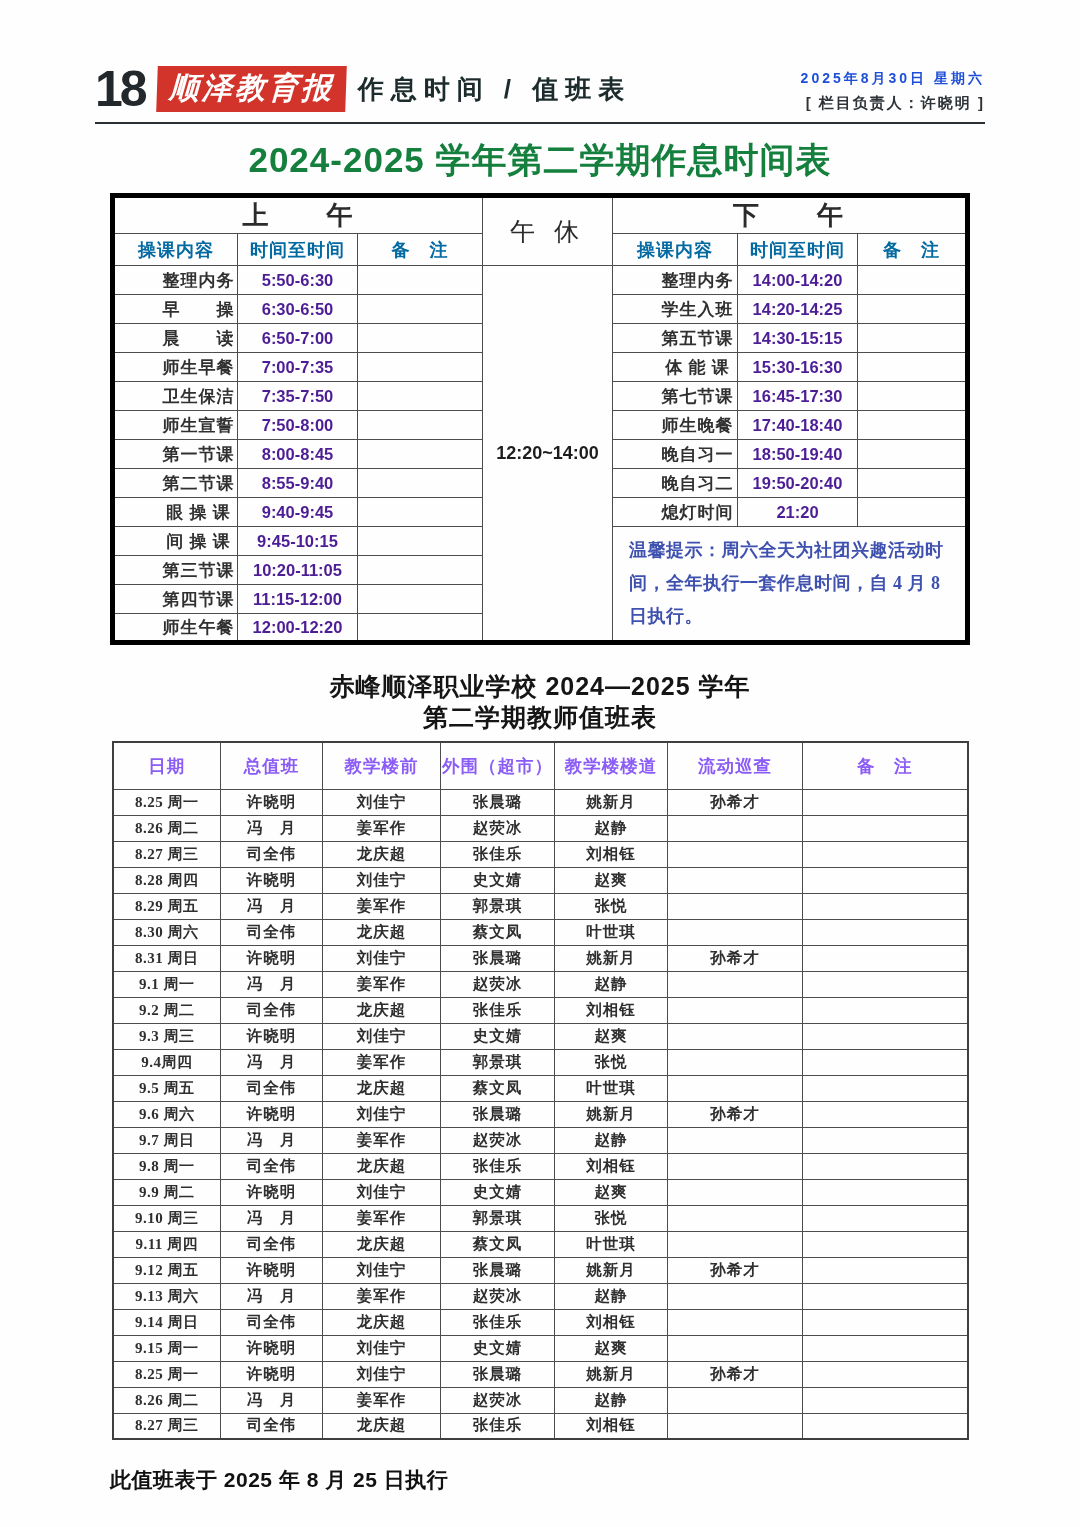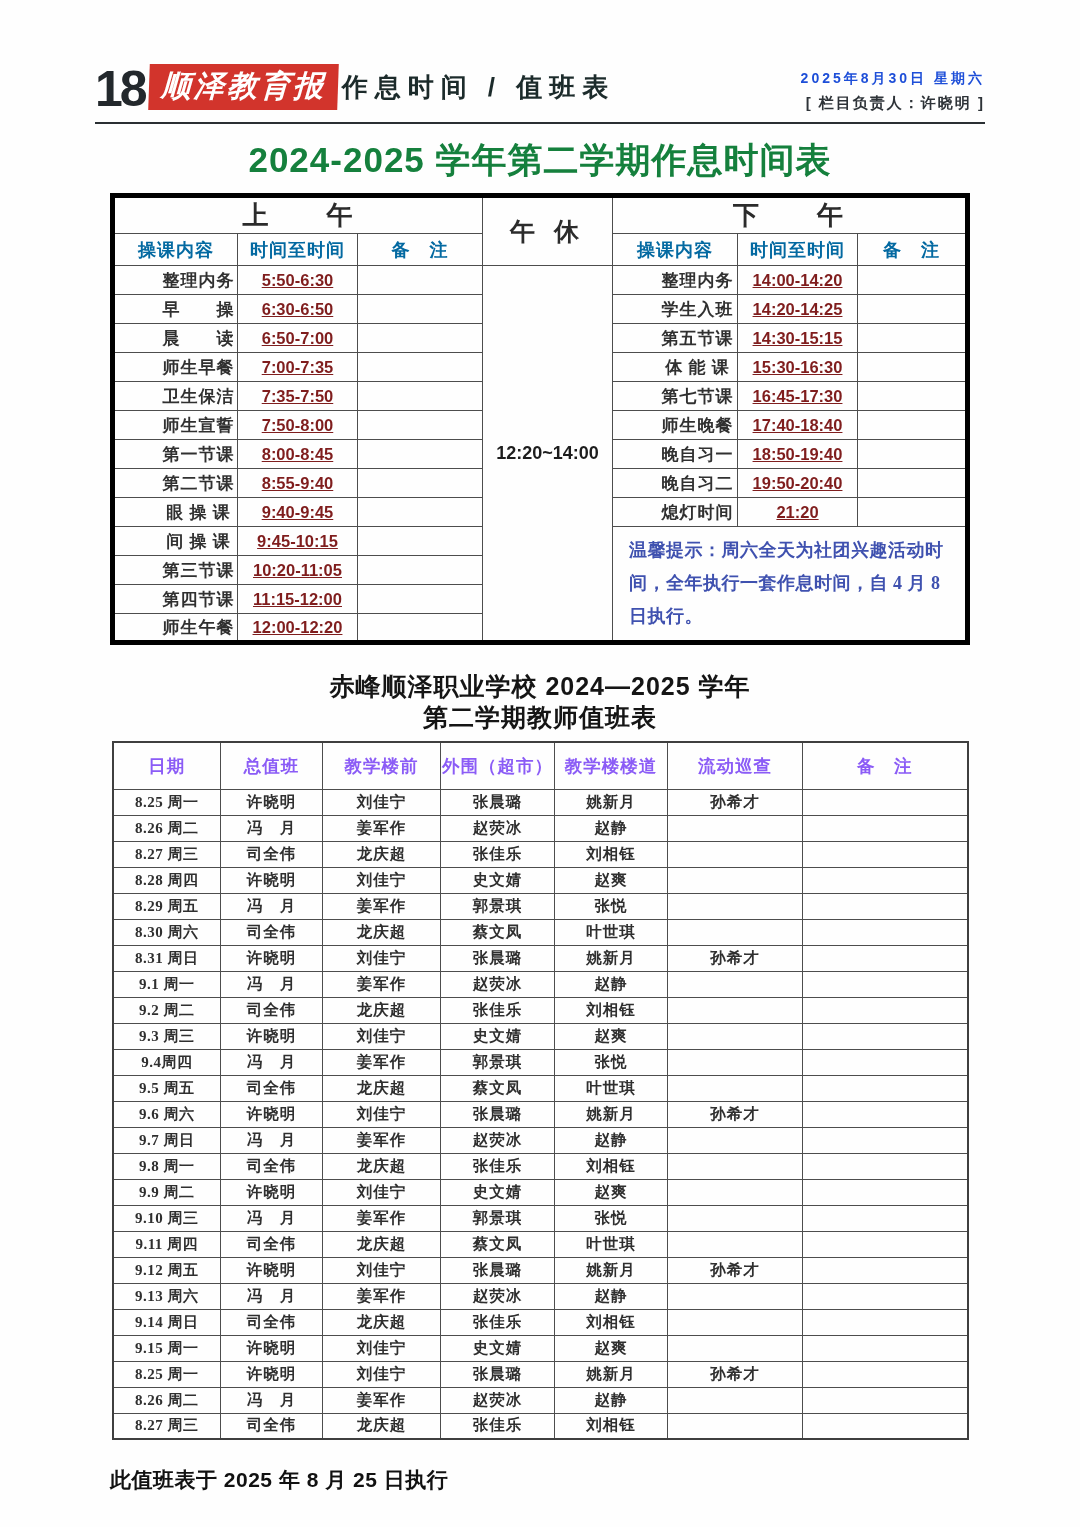--- a/index.html
+++ b/index.html
@@ -8,21 +8,21 @@
     width: 1080px; height: 1527px;
     background: #ffffff;
     font-family: "Liberation Sans", "DejaVu Sans", sans-serif;
     color: #222;
     overflow: hidden;
   }
   .page { width: 1080px; height: 1527px; padding: 64px 95px 0 95px; background:#fefefe; }
 
   
   .masthead { display: flex; justify-content: space-between; align-items: flex-start; }
-  .mast-left { display: flex; align-items: flex-start; gap: 4px; }
+  .mast-left { display: flex; align-items: center; gap: 12px; }
   .page-no {
     font-size: 50px; font-weight: 900; letter-spacing: -3px;
     color: #23282c; line-height: 1; font-family: "Liberation Sans", sans-serif;
   }
   .brand-box {
     background: #d2342c; color: #fff;
     padding: 4px 12px 6px 12px; height: 46px;
     display: flex; align-items: center;
     font-size: 30px; font-weight: 700; font-style: italic;
     letter-spacing: 3px;
@@ -47,28 +47,28 @@
   }
   table { border-collapse: collapse; table-layout: fixed; }
   .schedule {
     width: 855px; margin: 9px auto 0 auto;
     border: 5px solid #000000;
   }
   .schedule th, .schedule td { border: 1px solid #4d4d4d; text-align: center; overflow: hidden; }
   .schedule thead tr:first-child th { height: 33px; }
   .schedule thead tr:last-child th { height: 32px; }
   .big-head { font-size: 26px; font-weight: 700; color: #2b2b2b; letter-spacing: 2px; }
-  .noon-head { font-size: 25px; font-weight: 700; color: #2b2b2b; letter-spacing: 6px; }
+  .noon-head { font-size: 25px; font-weight: 400; color: #2b2b2b; letter-spacing: 6px; }
   .col-head { font-size: 18px; font-weight: 700; color: #0369a1; letter-spacing: 1px; }
   .schedule tbody tr { height: 29px; }
   .activity-cell {
     font-family: "Liberation Serif", "DejaVu Serif", serif;
     font-size: 17px; color: #303030; font-weight: 600; letter-spacing: 1px; padding-left: 45px;
   }
-  .time-cell { font-size: 16.5px; font-weight: 700; color: #7f1d1d; text-decoration: underline; }
+  .time-cell { font-size: 16.5px; font-weight: 700; color: #4c1d95; }
   .blank-cell { }
   .noon-cell { font-size: 18px; font-weight: 700; color: #1d1d1d; vertical-align: middle; }
   .notice-cell {
     vertical-align: middle; text-align: left !important;
     padding: 6px 14px 6px 16px;
     font-family: "Liberation Serif", "DejaVu Serif", serif;
     font-size: 18px; font-weight: 600; color: #3f51af; line-height: 1.85;
     letter-spacing: 0.5px;
   }
 

